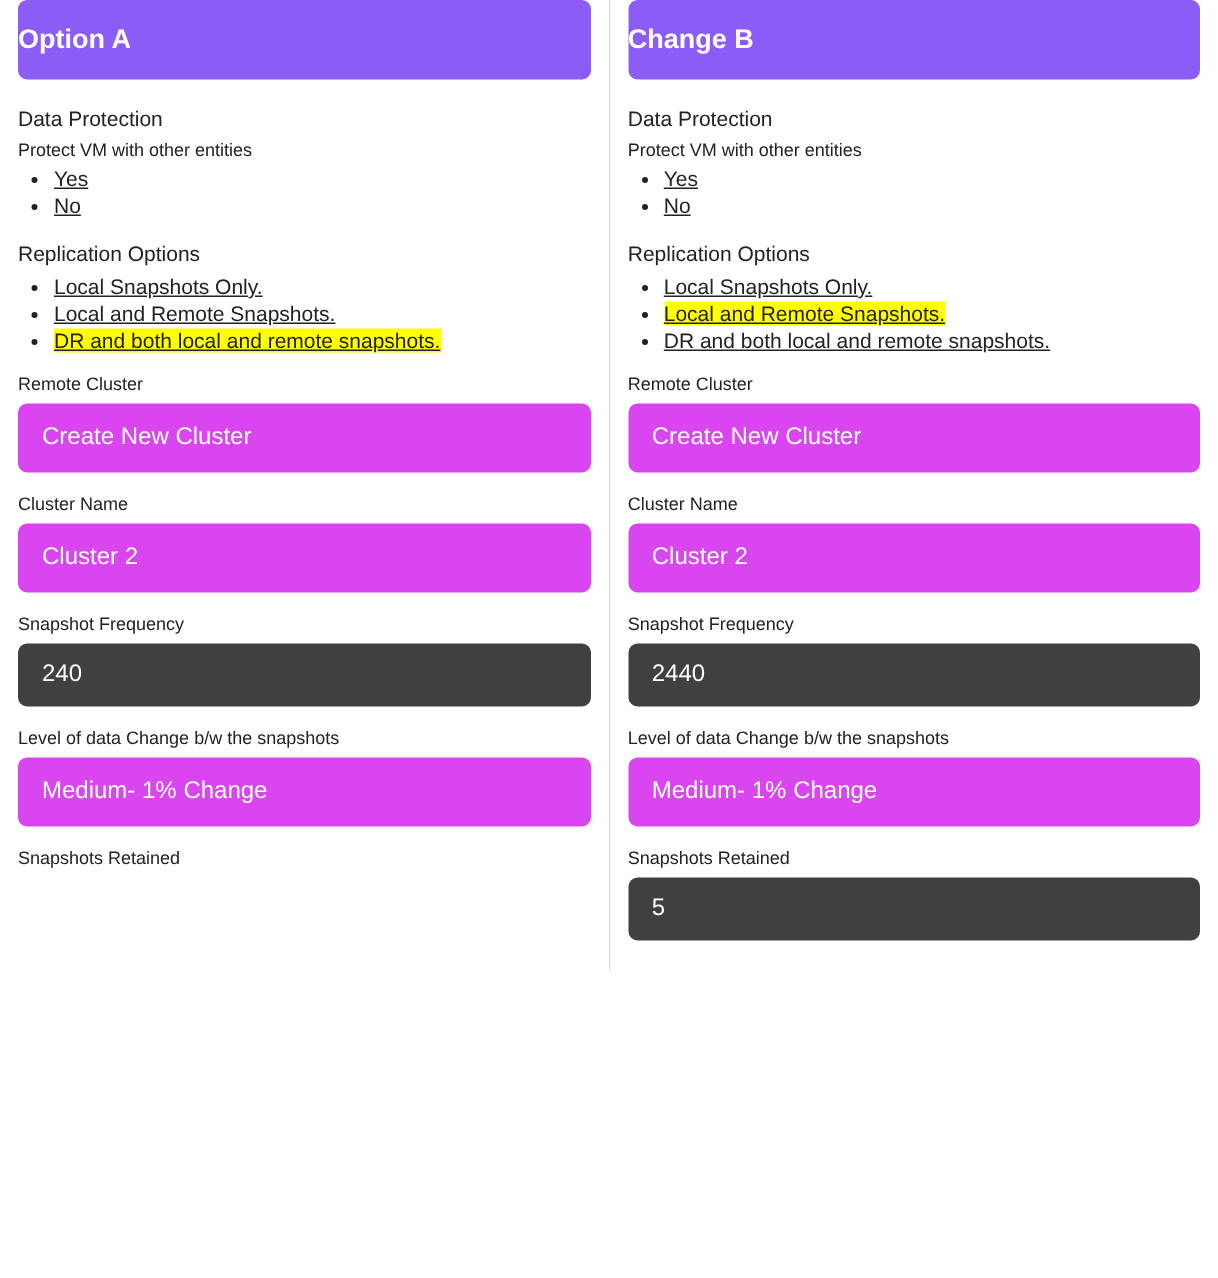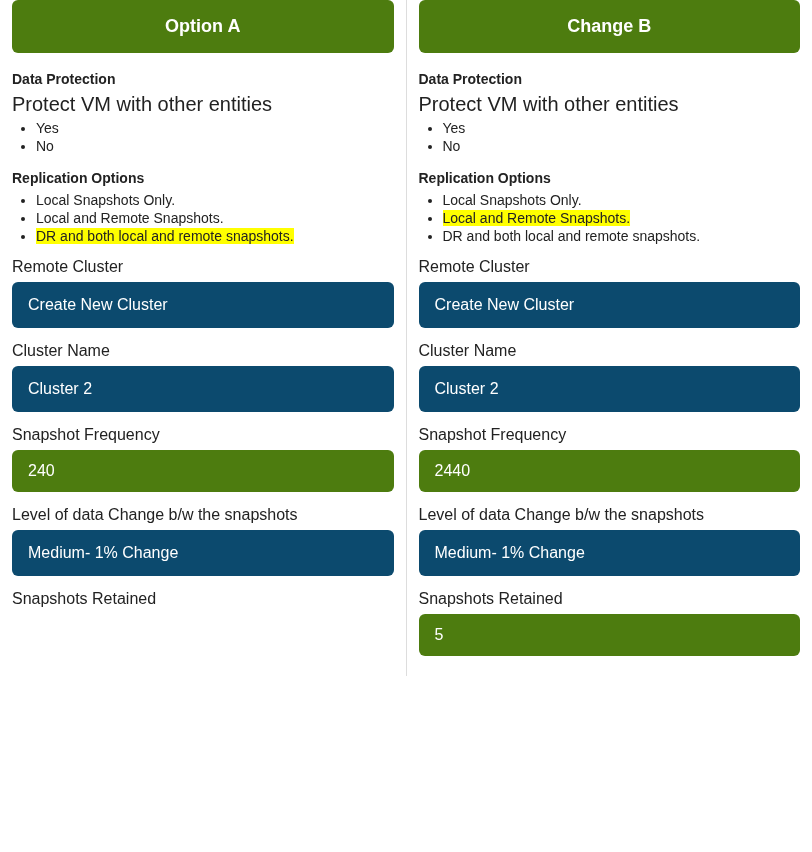--- a/index.html
+++ b/index.html
@@ -18,70 +18,70 @@
     .column {
       flex: 1;
       padding: 0 12px 20px 12px;
     }
     .column-divider {
       width: 1px;
       background: #ddd;
       margin: 0;
     }
     .option-header {
-      background: #4d7c0f;
+      background: #8b5cf6;
       color: #fff;
       font-size: 18px;
       font-weight: bold;
-      text-align: center;
       padding: 16px 0;
       border-radius: 6px;
       margin-bottom: 18px;
     }
     .section-title {
-      font-weight: bold;
+      font-weight: normal;
       margin-bottom: 6px;
       margin-top: 16px;
       font-size: 14px;
     }
     .section-text {
       margin-bottom: 4px;
-      font-size: 20px;
+      font-size: 12px;
     }
     .bullet-list {
       list-style: disc;
       padding-left: 24px;
       margin-bottom: 8px;
     }
     .bullet-list li {
       margin-bottom: 2px;
       font-size: 14px;
+      text-decoration: underline;
     }
     .highlight-yellow {
       background: #ffff00;
     }
     .field-label {
-      font-size: 16px;
+      font-size: 12px;
       margin-top: 14px;
       margin-bottom: 6px;
       color: #222;
     }
     .blue-field {
-      background: #0c4a6e;
+      background: #d946ef;
       color: #fff;
       border-radius: 6px;
       padding: 14px 16px;
       font-size: 16px;
       font-weight: 500;
       width: 100%;
       border: none;
       display: block;
     }
     .blue-field-small {
-      background: #4d7c0f;
+      background: #404040;
       color: #fff;
       border-radius: 6px;
       padding: 12px 16px;
       font-size: 16px;
       font-weight: 500;
       width: 100%;
       border: none;
       display: block;
     }
   </style>

